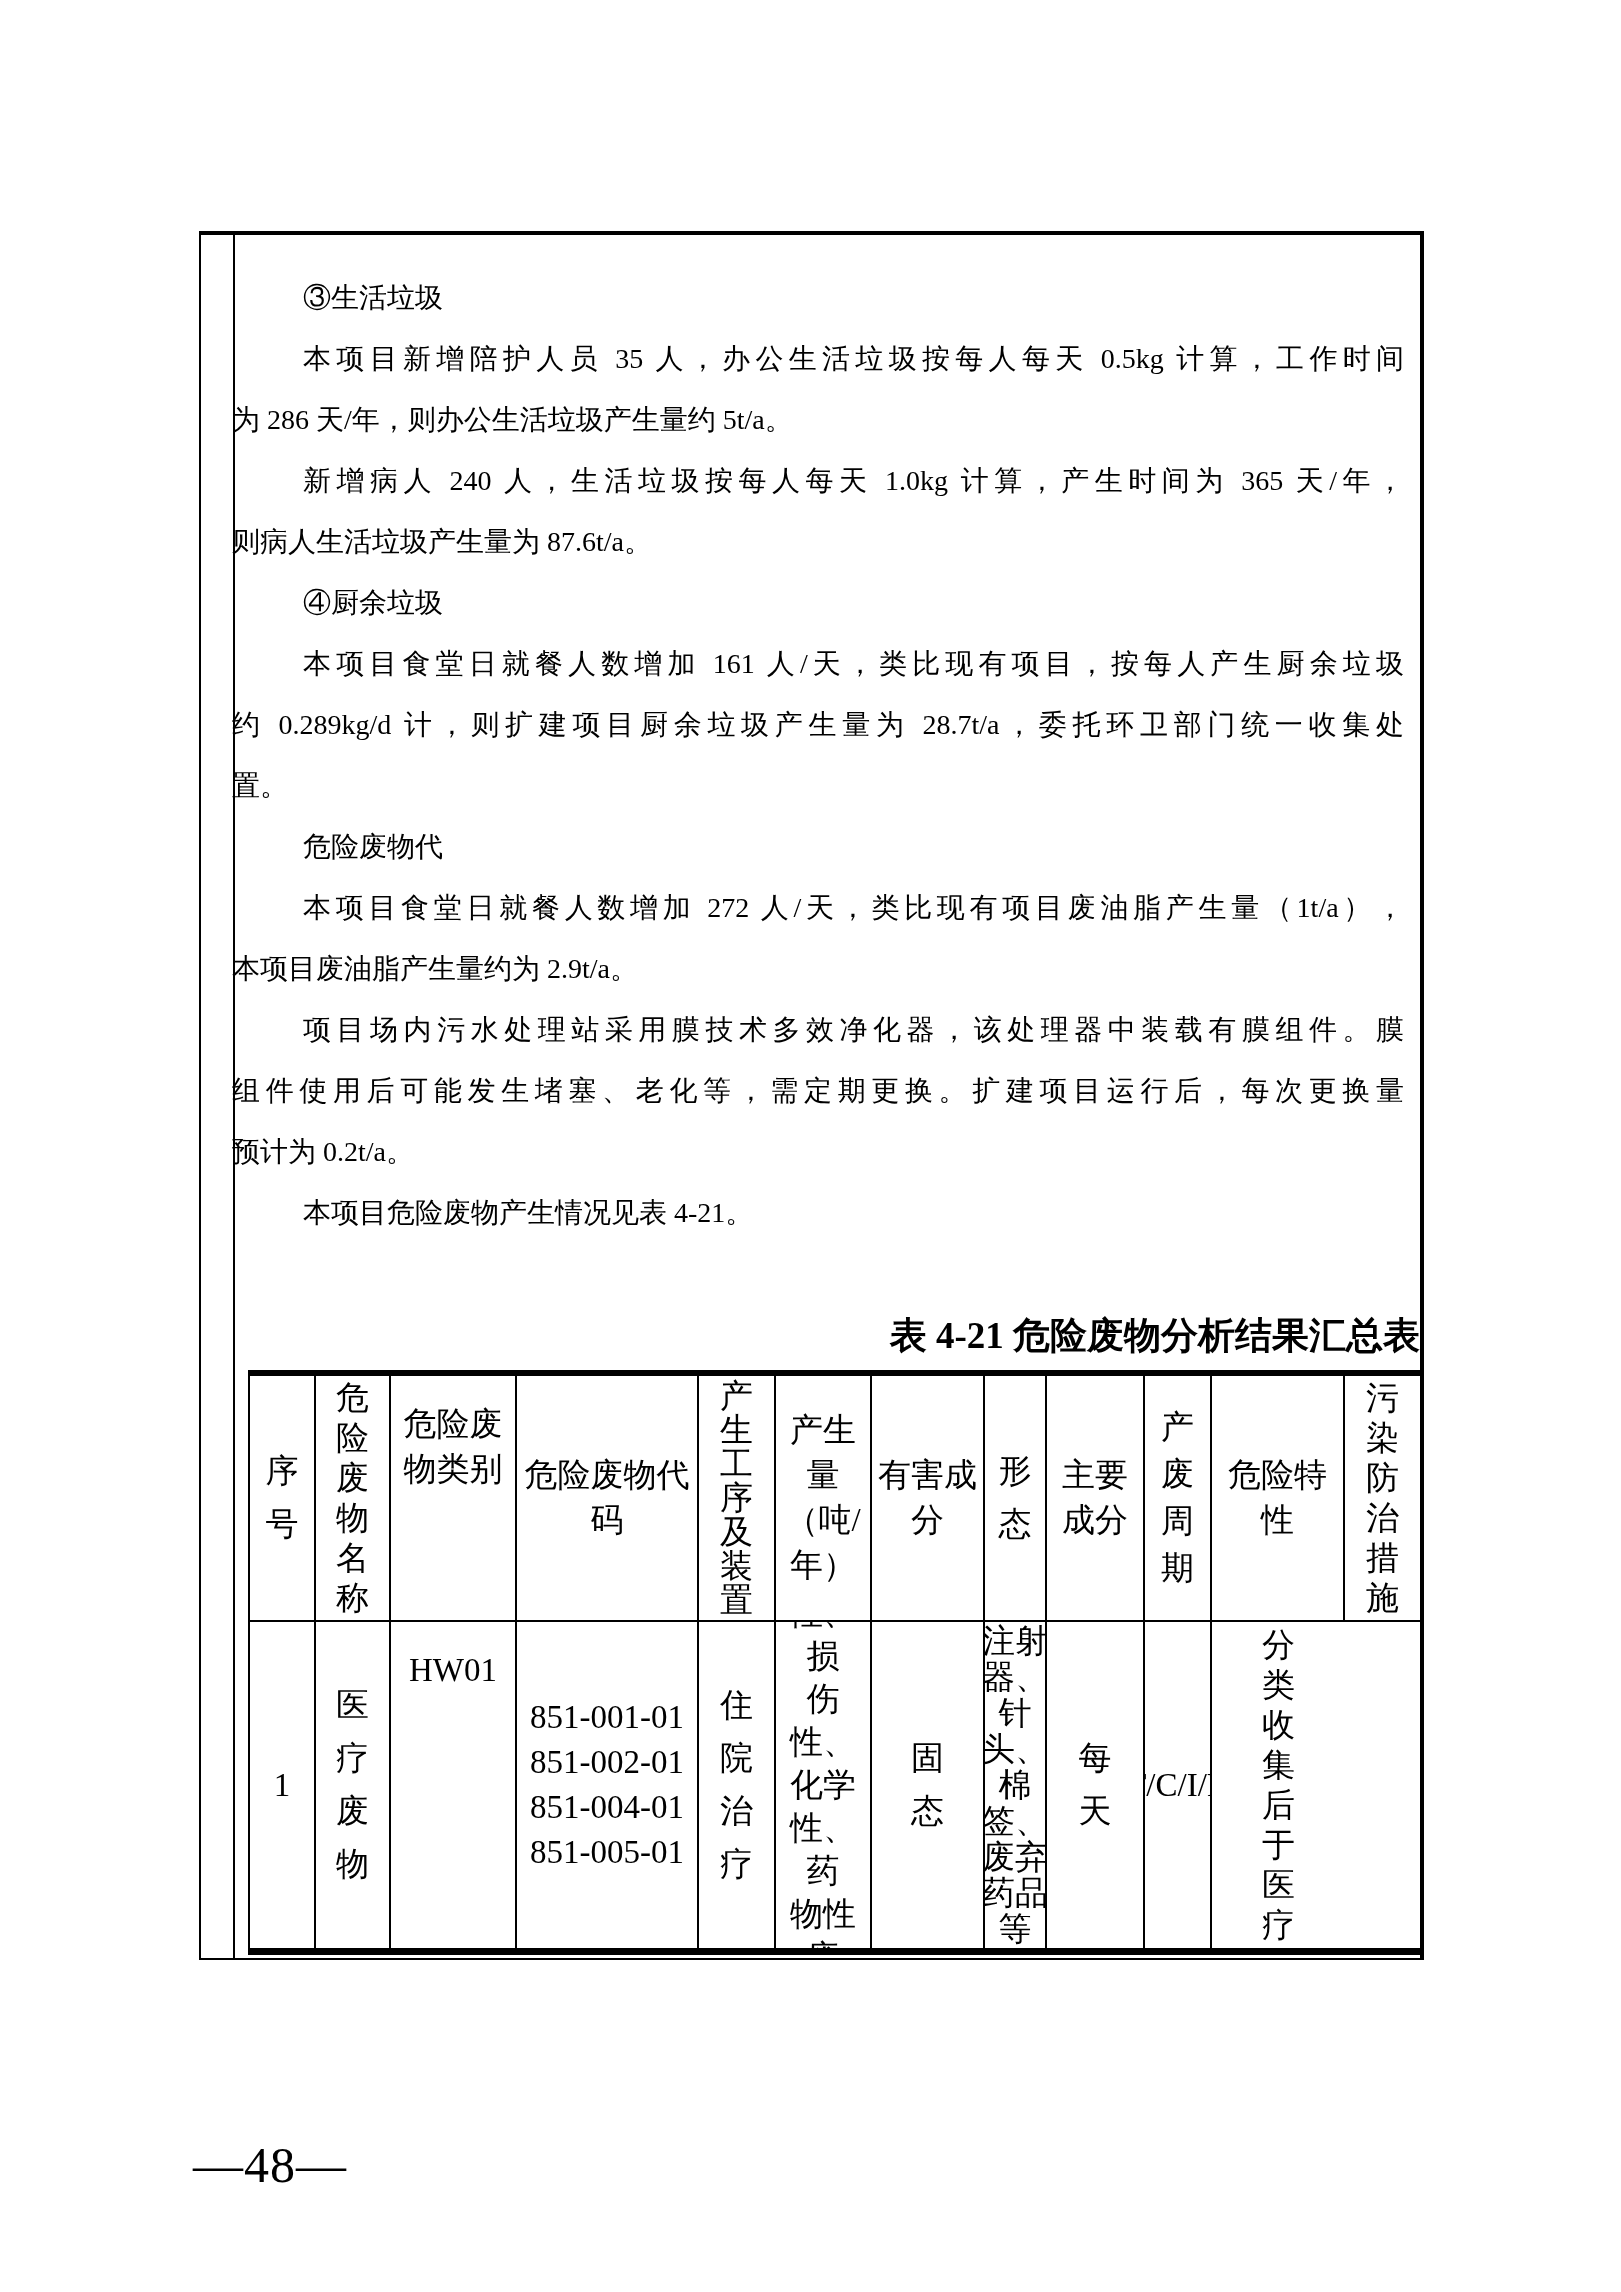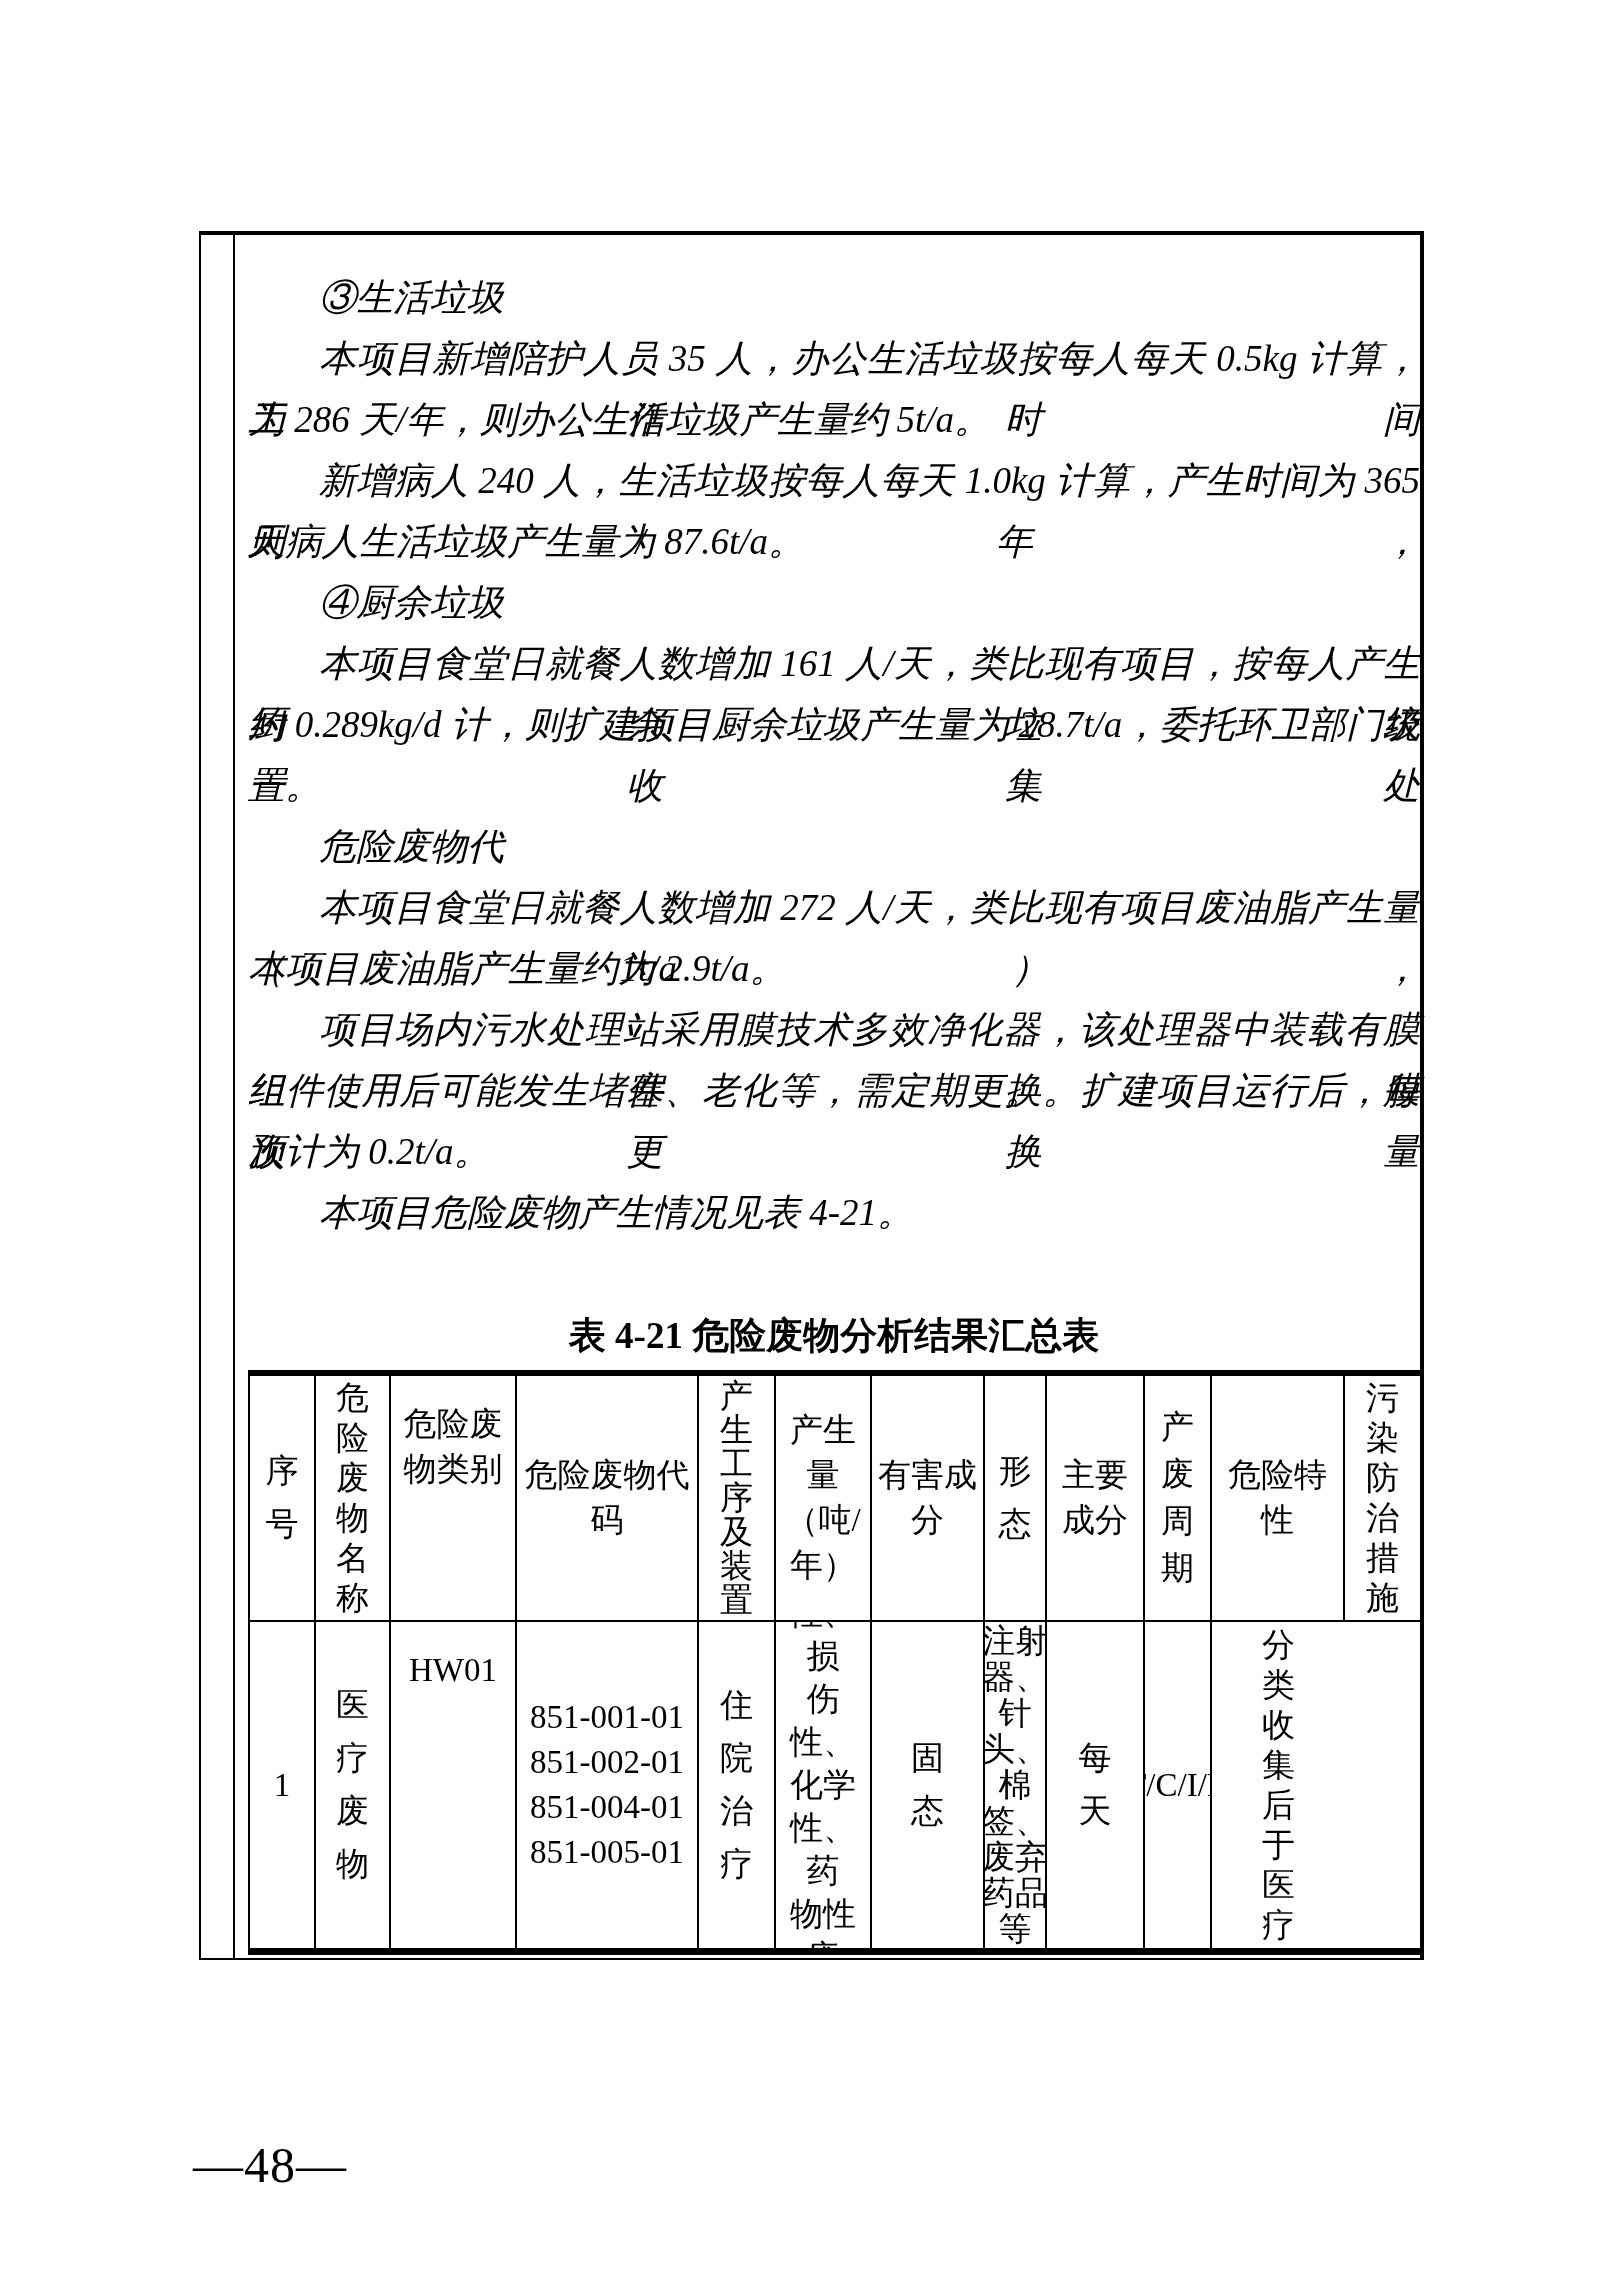--- a/index.html
+++ b/index.html
@@ -19,31 +19,30 @@
     border-left:2.9px solid #000;
     border-right:4.9px solid #000;
     border-bottom:2.9px solid #000;
   }
   .frame-inner-line{
     position:absolute;left:233px;top:231px;width:2px;height:1729px;
     background:#000;
   }
   
   .bodytext{
-    position:absolute;left:248px;top:267px;width:1172px;
-    font-size:37px;
-    font-style:italic;
+    position:absolute;left:232px;top:267px;width:1172px;
+    font-size:28px;
   }
   .bline{height:61px;line-height:61px;white-space:nowrap;}
   .bline.ind{text-indent:71px;}
   .bline.jf{white-space:normal;text-align:justify;text-align-last:justify;}
   
   .ttitle{
     position:absolute;left:248px;top:1307px;width:1172px;height:57px;
-    line-height:57px;text-align:center;font-weight:bold;font-size:37px;
+    line-height:57px;text-align:right;font-weight:bold;font-size:37px;
   }
   
   .htable{
     position:absolute;left:248px;top:1370px;width:1173px;
     box-sizing:content-box;
     border-top:6.9px solid #000;
     border-bottom:7.8px solid #000;
     border-left:2px solid #000;
   }
   .trow{

